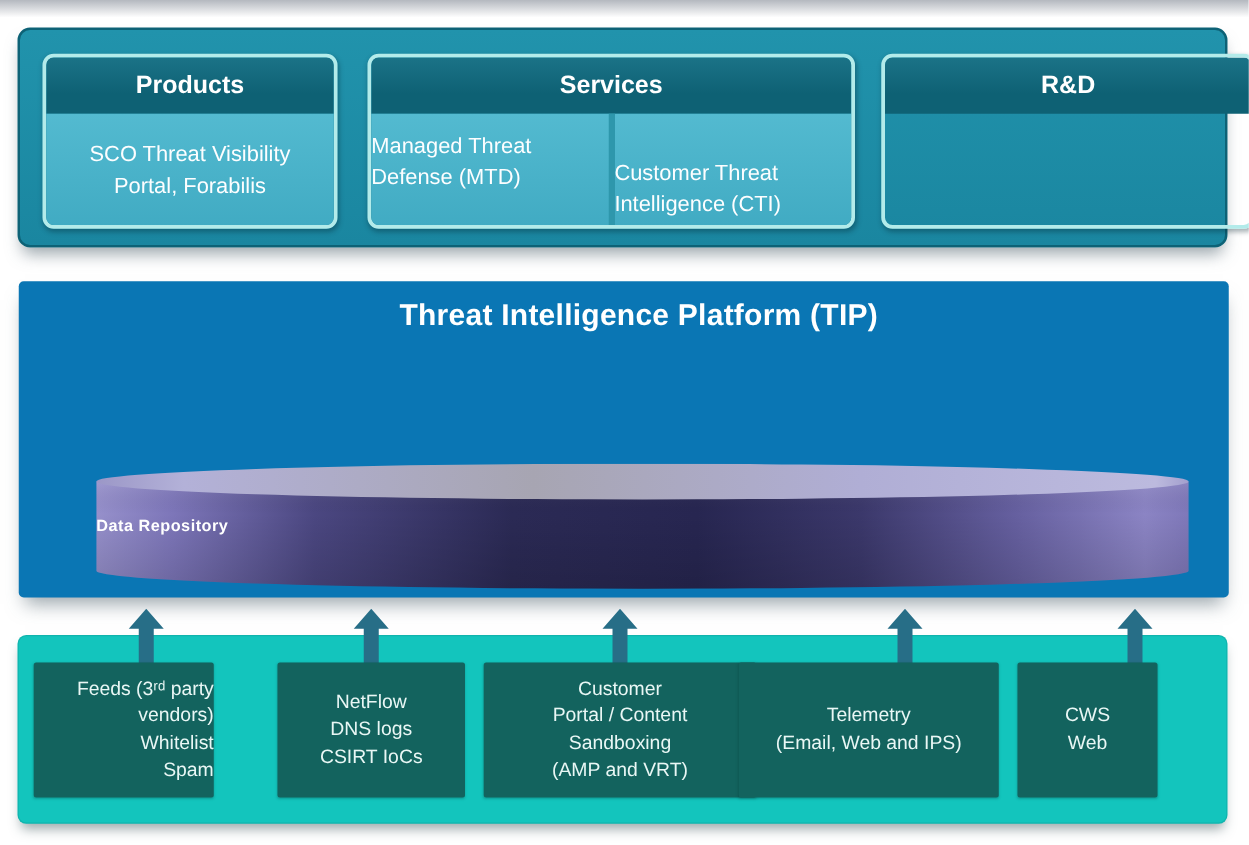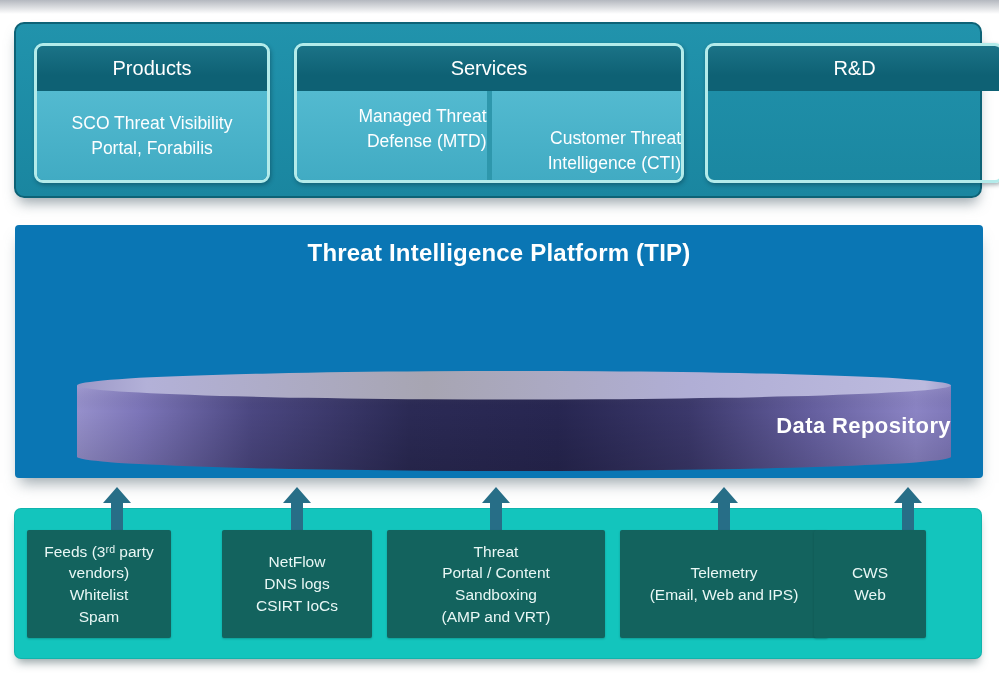--- a/index.html
+++ b/index.html
@@ -14,65 +14,65 @@
   
   .top-panel { position: absolute; left: 14px; top: 22px; width: 968px; height: 176px;
     background: linear-gradient(180deg, var(--teal-panel, #2193ac) 0%, #1a86a0 100%);
     border: 2px solid #0d6276; border-radius: 10px;
     box-shadow: 0 9px 13px -4px rgba(75,95,105,.55); }
 
   .card { position: absolute; top: 19px; height: 140px;
     border: 3px solid var(--card-border, #b3ebea); border-radius: 9px;
     overflow: hidden; box-shadow: 1px 2px 4px rgba(0,30,40,.35); }
   .card-header { height: 45px; display: flex; align-items: center; justify-content: center;
-    color: #fff; font-weight: normal; font-size: 20px;
+    color: #fff; font-weight: bold; font-size: 20px;
     background: linear-gradient(180deg, #1b7387 0%, var(--card-header, #0e6174) 65%); }
   .card-body { height: calc(100% - 45px); color: #fdfeff; font-size: 17.5px; line-height: 1.42;
     background: linear-gradient(180deg, #53bad0 0%, var(--card-body, #41abc3) 100%);
     display: flex; align-items: center; justify-content: center; text-align: center; }
   .card-products { left: 18px; width: 236px; }
   .card-services { left: 278px; width: 390px; }
   .card-rd       { left: 689px; width: 299px; }
 
   .svc-body { display: flex; align-items: stretch; padding: 0; }
-  .svc-cell { flex: 1 1 0; display: flex; flex-direction: column; align-items: flex-end;
-    justify-content: flex-start; text-align: center; padding-left: 22px; }
+  .svc-cell { flex: 1 1 0; display: flex; flex-direction: column; align-items: flex-start;
+    justify-content: flex-start; text-align: center; }
   .svc-cell.left  { padding-top: 13px; }
   .svc-cell.right { padding-top: 23px; margin-top: 12px; }
   .svc-divider { width: 5px; background: var(--divider, #2e97ac); flex: 0 0 auto; }
 
   
   .mid-panel { position: absolute; left: 15px; top: 225px; width: 968px; height: 253px;
     background: var(--platform-blue, #0a76b4); border-radius: 4px;
     box-shadow: 0 10px 14px -5px rgba(75,95,105,.55); }
-  .tip-title { position: absolute; top: 14px; left: 0; width: 100%; text-align: center;
+  .tip-title { position: absolute; top: 14px; left: 12px; width: 100%; text-align: center;
     color: #ffffff; font-size: 24px; font-weight: bold; letter-spacing: .2px; }
   .api-bar { position: absolute; top: 64px; left: 65px; width: 868px; height: 64px;
     background: linear-gradient(180deg, #918ac7 0%, var(--api-purple, #7c73b6) 100%);
     display: flex; align-items: center; justify-content: center;
     color: #fff; font-weight: bold; font-size: 17.5px; border-radius: 1px;
     box-shadow: 0 1px 2px rgba(0,20,60,.25); }
   .cyl-wrap { position: absolute; top: 146px; left: 62px; width: 874px; height: 102px; }
   .cyl-wrap svg { display: block; width: 100%; height: 100%; }
-  .cyl-label { position: absolute; top: 42px; left: 0; width: 100%; text-align: right;
-    color: #fff; font-weight: bold; font-size: 22px; letter-spacing: .4px; }
+  .cyl-label { position: absolute; top: 42px; left: 0; width: 100%; text-align: left;
+    color: #fff; font-weight: bold; font-size: 13px; letter-spacing: .4px; }
 
   
   .bottom-panel { position: absolute; left: 14px; top: 508px; width: 968px; height: 151px;
     background: var(--source-panel, #13c5bd); border-radius: 7px;
     box-shadow: 0 7px 9px -3px rgba(60,85,90,.5), inset 0 0 0 1px rgba(0,90,90,.15); }
   .src-box { position: absolute; top: 22px; height: 108px;
     background: var(--source-box, #13635e); border-radius: 2px;
     color: #e9f7f5; font-size: 15.5px; line-height: 1.4;
     display: flex; flex-direction: column; align-items: center; justify-content: center;
     text-align: center; box-shadow: 0 1px 2px rgba(0,40,40,.25); }
-  .src-feeds     { left: 13px;  width: 144px; }
+  .src-feeds     { left: 13px;  width: 144px; align-items: flex-end; }
   .src-netflow   { left: 208px; width: 150px; }
   .src-malware   { left: 373px; width: 218px; }
-  .src-telemetry { left: 606px; width: 208px; }
+  .src-telemetry { left: 577px; width: 208px; }
   .src-cws       { left: 800px; width: 112px; }
 
   .arrow { position: absolute; top: -21px; width: 30px; height: 46px; }
   .arrow svg { display: block; width: 100%; height: 100%; }
   .arrow-1 { left: 88px; }  .arrow-2 { left: 268px; } .arrow-3 { left: 467px; }
   .arrow-4 { left: 695px; } .arrow-5 { left: 879px; }
 </style>
 </head>
 <body>
 
@@ -187,21 +187,21 @@
       <div>Spam</div>
     </div>
 
     <div class="src-box src-netflow">
       <div>NetFlow</div>
       <div>DNS logs</div>
       <div>CSIRT IoCs</div>
     </div>
 
     <div class="src-box src-malware">
-      <div>Threat</div>
+      <div>Customer</div>
       <div>Portal / Content</div>
       <div>Sandboxing</div>
       <div>(AMP and VRT)</div>
     </div>
 
     <div class="src-box src-telemetry">
       <div>Telemetry</div>
       <div>(Email, Web and IPS)</div>
     </div>
 

